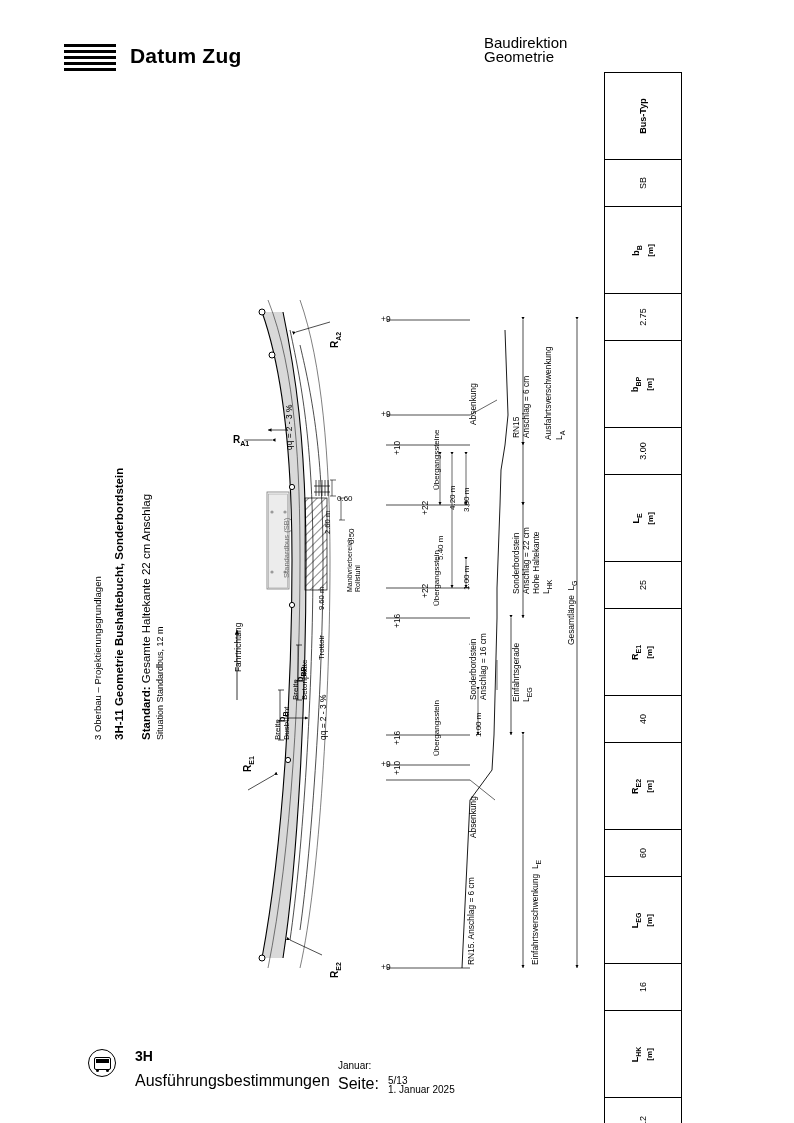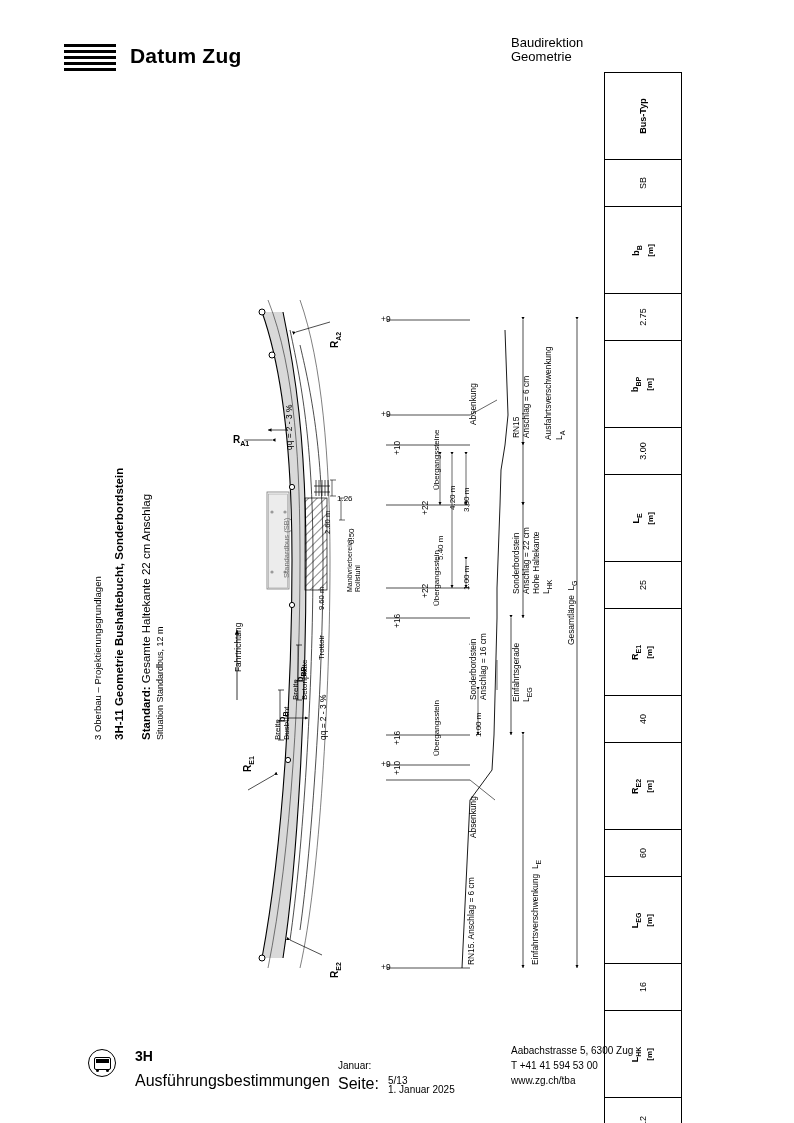--- a/index.html
+++ b/index.html
@@ -18,21 +18,21 @@
   .logo-bars div { height:3px; background:#000; margin-bottom:3px; }
   .logo-bars div:nth-child(1){ width:52px; }
   .logo-bars div:nth-child(2){ width:52px; }
   .logo-bars div:nth-child(3){ width:52px; }
   .logo-bars div:nth-child(4){ width:52px; }
   .logo-bars div:nth-child(5){ width:52px; }
   .logo-text {
     position:absolute; left:130px; top:44px;
     font-size:21px; font-weight:bold; letter-spacing:.2px;
   }
-  .dept { position:absolute; left:511px; top:36px; font-size:13px; line-height:14px; }
+  .dept { position:absolute; left:484px; top:36px; font-size:15px; line-height:14px; }
 
   
   .rot { transform-origin: 0 0; transform: rotate(-90deg); white-space:nowrap; }
   .t-small { position:absolute; left:92px; top:740px; font-size:9.5px; }
   .t-bold  { position:absolute; left:113px; top:740px; font-size:11.5px; font-weight:bold; }
   .t-std   { position:absolute; left:140px; top:740px; font-size:11.5px; }
   .t-std b { font-weight:bold; }
   .t-sit   { position:absolute; left:155px; top:740px; font-size:9px; }
 
   
@@ -224,21 +224,21 @@
   <div class="lbl rot90" style="left:318px; top:740px;">qq = 2 - 3 %</div>
   <div class="lbl rot90" style="left:282px; top:578px; font-size:7.6px; color:#6f6f6f;">Standardbus (SB)</div>
 
   <div class="lbl rot90" style="left:273px; top:740px; font-size:8px; line-height:9px;">Breite<br>Busbucht</div>
   <div class="lbl rot90" style="left:291px; top:700px; font-size:8px; line-height:9px;">Breite<br>Betonplatte</div>
   <div class="lbl rot90" style="left:317px; top:660px; font-size:8px;">Trottoir</div>
 
   <div class="lbl rot90 b" style="left:277px; top:722px; font-size:9px;">b<span class="sub">B</span></div>
   <div class="lbl rot90 b" style="left:295px; top:682px; font-size:9px;">b<span class="sub">BP</span></div>
 
-  <div class="lbl" style="left:337px; top:494px; font-size:8px;">1.26</div>
+  <div class="lbl" style="left:337px; top:494px; font-size:8px;">0.60</div>
   <div class="lbl rot90" style="left:347px; top:544px; font-size:8px;">0.50</div>
   <div class="lbl rot90" style="left:323px; top:534px; font-size:7.6px;">2.60 m</div>
   <div class="lbl rot90" style="left:317px; top:610px; font-size:7.6px;">9.60 m</div>
   <div class="lbl rot90" style="left:346px; top:592px; font-size:7px; line-height:8px;">Manövrierbereich<br>Rollstuhl</div>
 
   <div class="lbl" style="left:381px; top:314px;">+9</div>
   <div class="lbl" style="left:381px; top:409px;">+9</div>
   <div class="lbl rot90" style="left:392px; top:455px;">+10</div>
   <div class="lbl rot90" style="left:420px; top:515px;">+22</div>
   <div class="lbl rot90" style="left:420px; top:598px;">+22</div>
@@ -329,19 +329,14 @@
     <span class="bus-glyph">
         <i></i>
       </span>
   </div>
   <div class="foot-3h">3H</div>
   <div class="foot-sub">Ausführungsbestimmungen</div>
   <div class="foot-l1">Januar:</div>
   <div class="foot-v1">1. Januar 2025</div>
   <div class="foot-l2">Seite:</div>
   <div class="foot-v2">5/13</div>
-  <div class="foot-addr">
-    <div>Aabachstrasse 5, 6300 Zug</div>
-    <div>T +41 41 594 53 00</div>
-    <div>www.zg.ch/tba</div>
-  </div>
 
 </div>
 
 </body></html>

